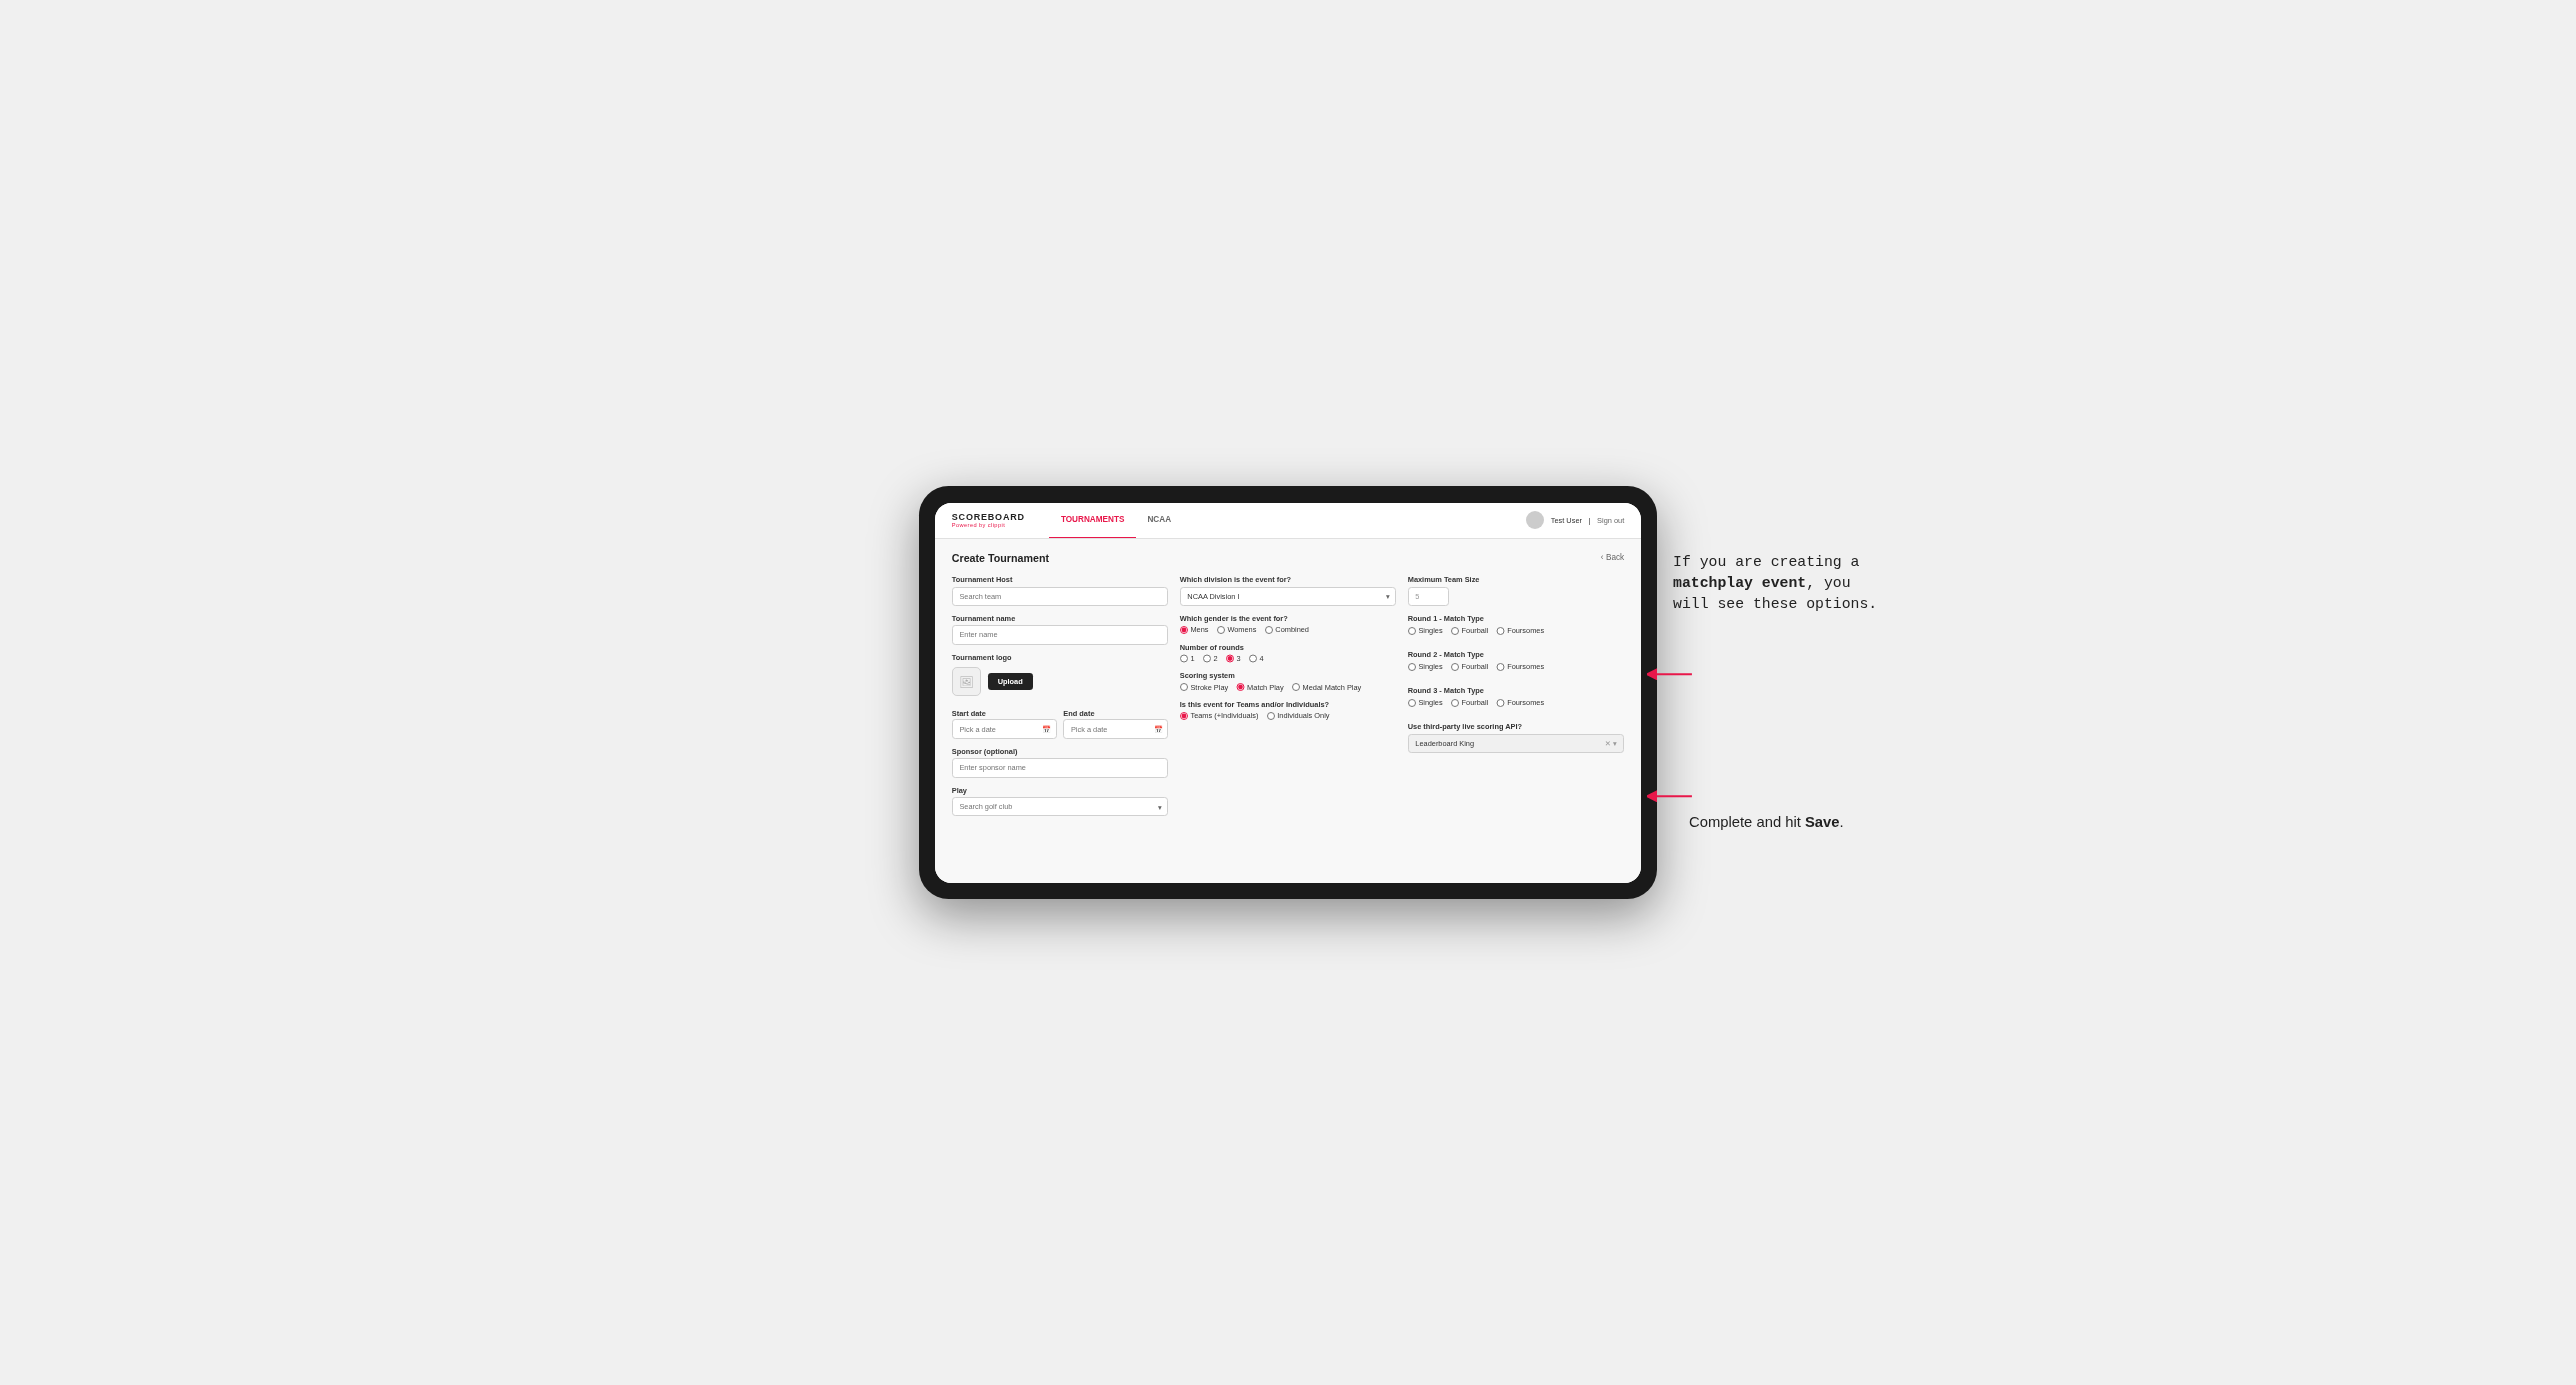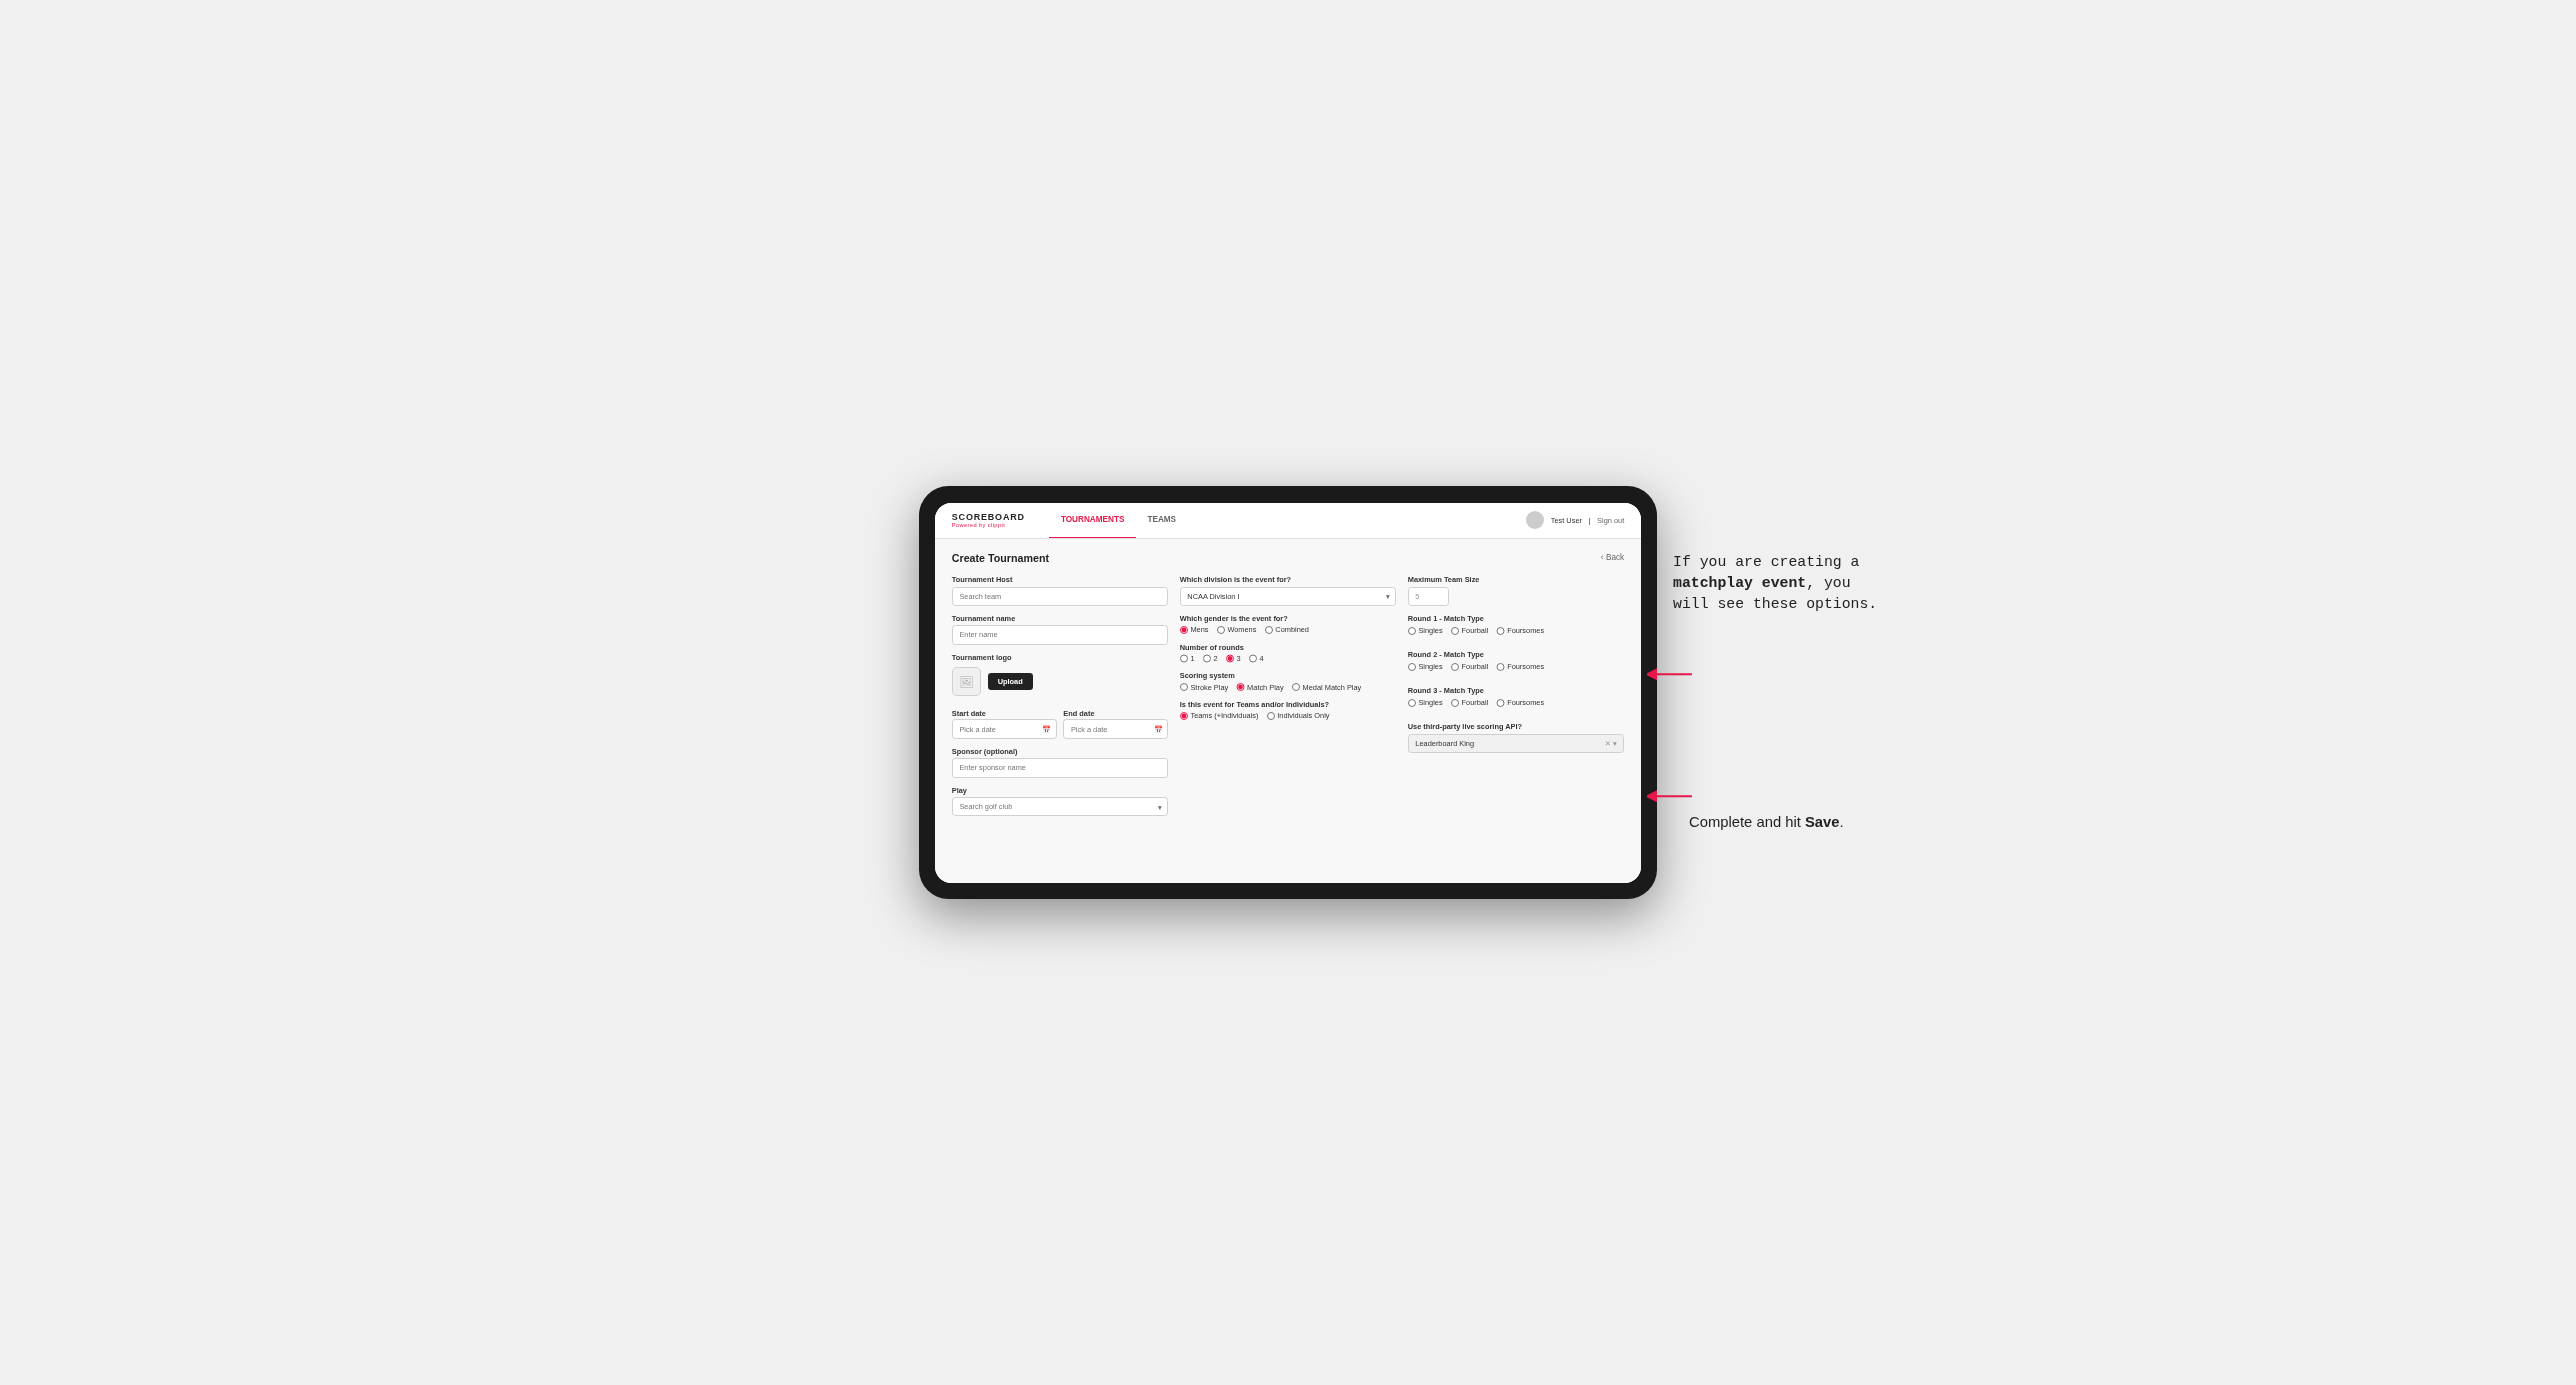--- a/index.html
+++ b/index.html
@@ -382,21 +382,21 @@
   <div class="tablet-frame">
     <div class="tablet-screen">
 
       <div class="app-header">
         <div class="brand">
           <span class="brand-title">SCOREBOARD</span>
           <span class="brand-subtitle">Powered by clippit</span>
         </div>
         <nav class="nav-tabs">
           <div class="nav-tab active">TOURNAMENTS</div>
-          <div class="nav-tab">TEAMS</div>
+          <div class="nav-tab">NCAA</div>
         </nav>
         <div class="header-right">
           <div class="user-avatar"></div>
           <span class="user-info">Test User</span>
           <span class="user-info">|</span>
           <span class="sign-out">Sign out</span>
         </div>
       </div>
 
       <div class="page-content">

